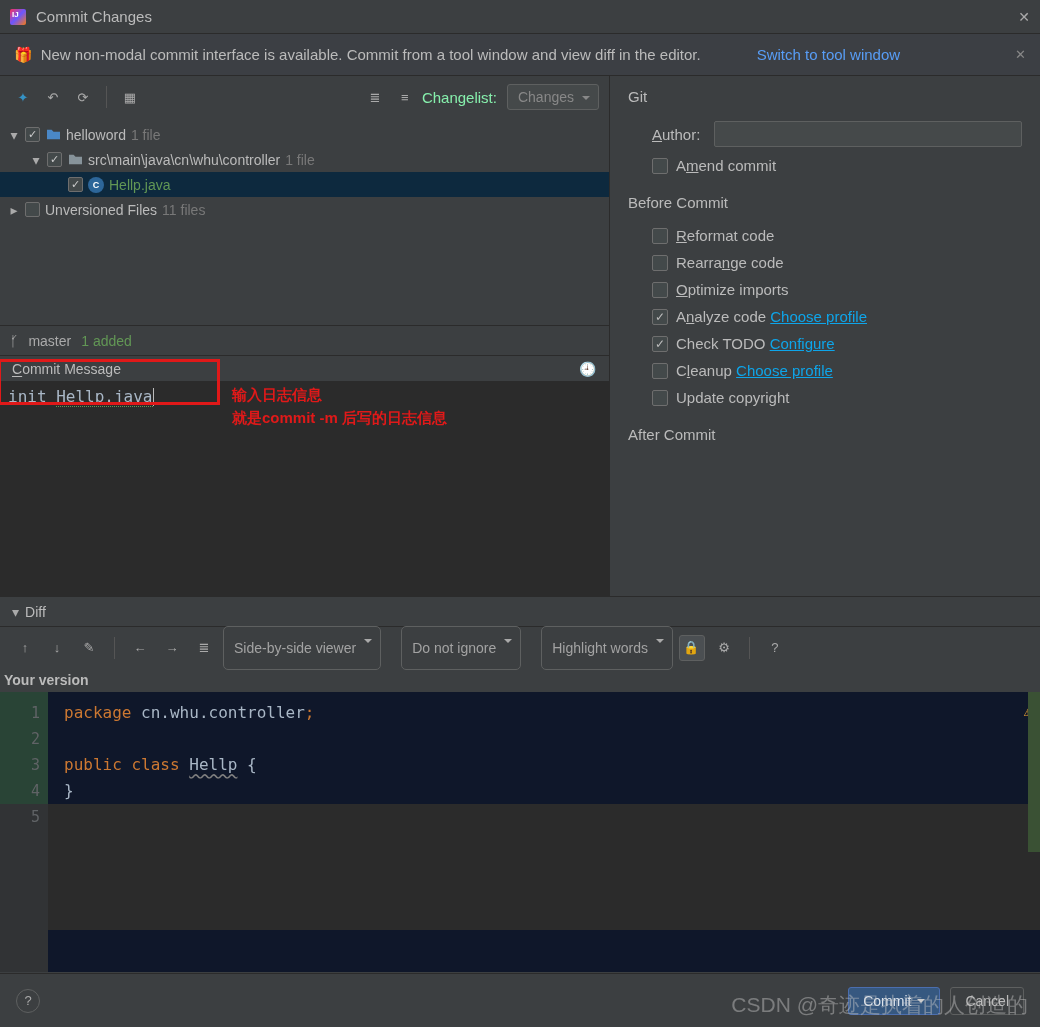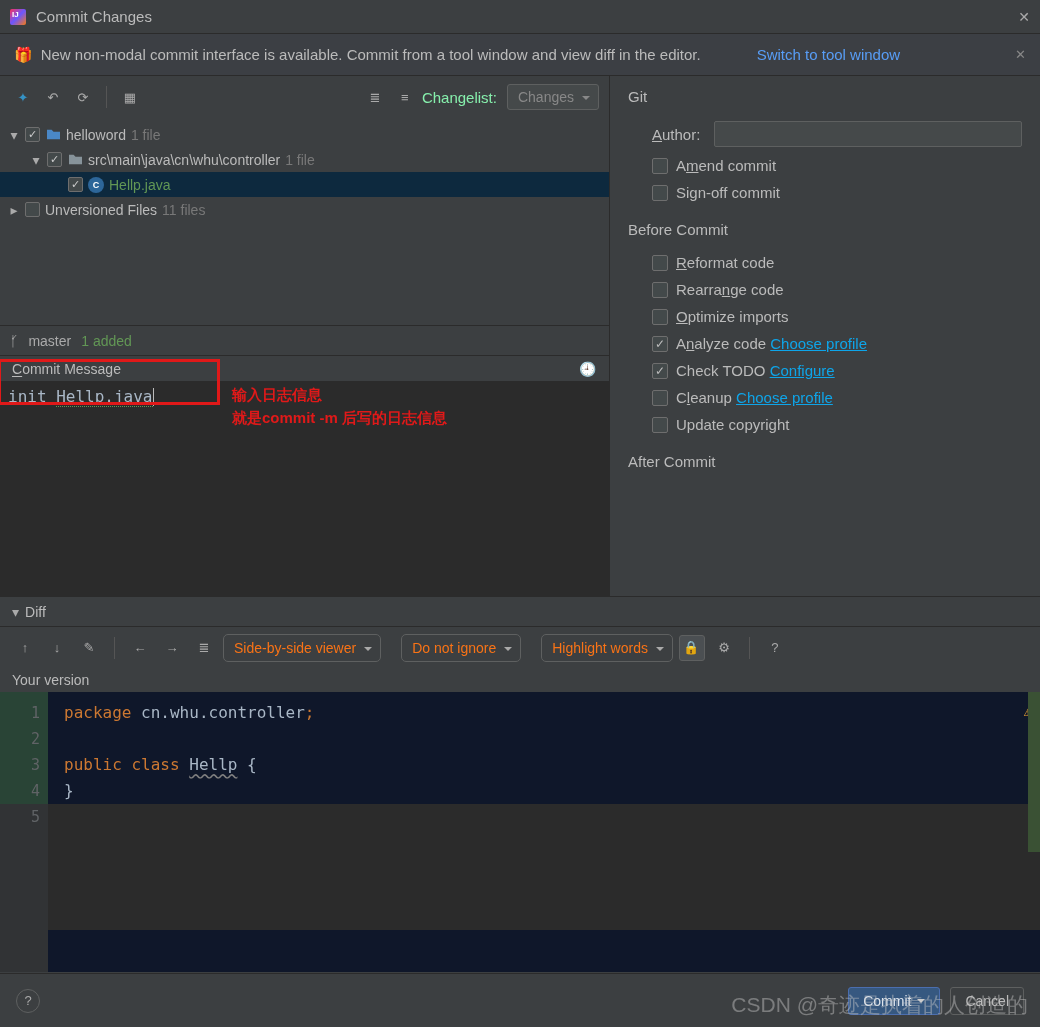--- a/index.html
+++ b/index.html
@@ -84,27 +84,27 @@
 .ainput { flex: 1; height: 26px; background: #45494a; border: 1px solid #5e6060; border-radius: 2px; }
 .chk { width: 16px; height: 16px; border: 1px solid #6e6e6e; background: #43494a; border-radius: 2px; cursor: pointer; display: inline-flex; align-items: center; justify-content: center; }
 .chk.checked::after { content: "✓"; color: #bbb; font-size: 12px; }
 .chktext { font-size: 15px; color: #bbb; }
 .chktext .u { text-decoration: underline; }
 .chktext .lnk { color: #0ea5e9; cursor: pointer; text-decoration: underline; }
 .diff-section { }
 .diff-header { height: 30px; display: flex; align-items: center; padding: 0 12px; gap: 6px; border-top: 1px solid #2b2b2b; font-size: 14px; }
 .diff-toolbar { height: 42px; display: flex; align-items: center; padding: 0 12px; gap: 6px; border-top: 1px solid #2b2b2b; }
 .dselect {
-  height: 28px; background: #3c3f41; border: 1px solid #5e6060;
+  height: 44px; background: #3c3f41; border: 1px solid #5e6060;
   border-radius: 5px; padding: 0 24px 0 10px;
-  color: #f97316; display: inline-flex; align-items: center;
+  color: #a3a3a3; display: inline-flex; align-items: center;
   position: relative; font-size: 14px; cursor: pointer;
 }
 .dselect::after { content: ""; position: absolute; right: 8px; border: 4px solid transparent; border-top-color: #aaa; top: 12px; }
-.version-label { padding: 4px 12px; font-size: 14px; color: #bbb; }
+.version-label { padding: 4px 4px; font-size: 14px; color: #bbb; font-weight: bold; }
 .code-area { display: flex; height: 280px; background: #2b2b2b; position: relative; }
 .gutter { width: 48px; background: #313335; color: #606366; font-family: Consolas, monospace; font-size: 15px; text-align: right; padding: 8px 8px 0 0; line-height: 26px; }
 .codelines { flex: 1; font-family: Consolas, monospace; font-size: 16px; padding: 8px 10px 0 16px; line-height: 26px; background: #0f172a; position: relative; }
 .code-bg-normal { background: #2b2b2b; }
 .kw { color: #cc7832; }
 .ident { color: #a9b7c6; }
 .punct { color: #cc7832; }
 .wavy { text-decoration: underline wavy #808080; text-underline-offset: 3px; }
 .warn-icon { position: absolute; top: 6px; right: 8px; color: #f0a732; font-size: 14px; }
 .scroll-marker { position: absolute; right: 0; top: 0; width: 12px; height: 160px; background: #3a5134; }
@@ -217,24 +217,20 @@
 
   <div class="right">
     <h4>Git</h4>
     <div class="formrow label-row">
       <span class="alabel"><span class="u">A</span>uthor:</span>
       <div class="ainput"></div>
     </div>
     <div class="formrow">
         <span class="chk"></span>
         <span class="chktext">A<span class="u">m</span>end commit</span>
-      </div>
-    <div class="formrow">
-        <span class="chk"></span>
-        <span class="chktext">Sign-off commit</span>
       </div>
 
     <h4 style="margin-top:20px">Before Commit</h4>
     <div class="formrow">
         <span class="chk"></span>
         <span class="chktext"><span class="u">R</span>eformat code</span>
       </div>
     <div class="formrow">
         <span class="chk"></span>
         <span class="chktext">Rearra<span class="u">n</span>ge code</span>

